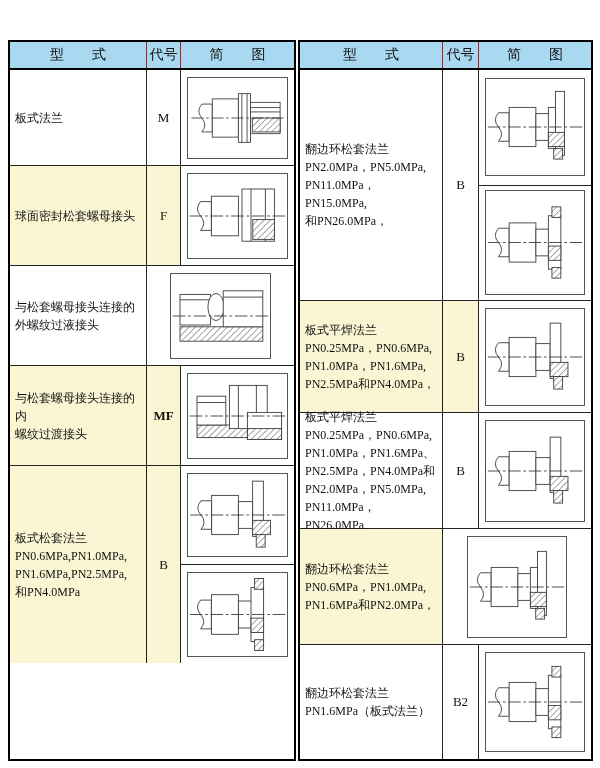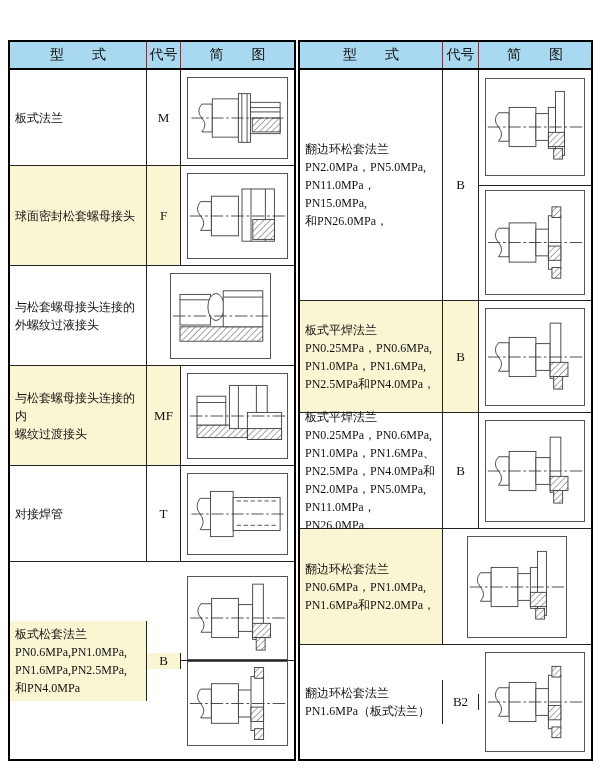--- a/index.html
+++ b/index.html
@@ -7,21 +7,21 @@
   .page{position:absolute;left:0;top:0;width:600px;height:768px;background:#fff;}
   .title{position:absolute;left:7px;top:7px;width:588px;font-size:13px;font-weight:bold;color:#111;
          font-family:"Liberation Sans",sans-serif;white-space:nowrap;}
   .tables{position:absolute;left:8px;top:40px;display:flex;gap:2px;}
   .tbl{border:2px solid #000;background:#fff;box-sizing:border-box;}
   .hdr{display:flex;background:var(--blue,#a9d9f1);border-bottom:2px solid #000;box-sizing:border-box;}
   .hdr .hc{display:flex;align-items:center;justify-content:center;box-sizing:border-box;
            font-family:"Liberation Serif",serif;font-size:14px;color:#111;}
   .hdr .hc.br{border-right:1px solid #b91c1c;}
   .row{display:flex;box-sizing:border-box;border-bottom:1px solid #222;background:#fff;}
-  .row.last{border-bottom:none;align-items:center;}
+  .row.last{border-bottom:none;}
   .cell{box-sizing:border-box;}
   .ct{display:flex;align-items:center;padding:4px 5px;border-right:1px solid #222;
       font-family:"Liberation Serif",serif;font-size:12px;line-height:1.5;color:#111;white-space:pre-line;}
   .cc{display:flex;align-items:center;justify-content:center;border-right:1px solid #222;
       font-family:"Liberation Serif",serif;font-size:13px;color:#111;}
   .cd{display:flex;flex-direction:column;flex:1;background:#fff;}
   .sub{flex:1;display:flex;align-items:center;justify-content:center;box-sizing:border-box;background:#fff;}
   .sub.split{border-bottom:1px solid #222;}
   .hl{background:var(--yellow,#faf5d2);}
   svg.fit{display:block;border:1px solid #555;background:#fff;}
@@ -111,21 +111,21 @@
                 <rect x="58" y="18" width="44" height="40" fill="white" stroke="#3c3c3c" stroke-width="1"></rect>
                 <line x1="58" y1="25" x2="102" y2="25" stroke="#3c3c3c" stroke-width="1"></line>
                 <line x1="2" y1="46" x2="108" y2="46" stroke="#3c3c3c" stroke-width="1" stroke-dasharray="14 3 3 3"></line>
               </svg>
             </div>
           </div>
         </div>
         <div class="row" style="height: 100px;">
           <div class="cell ct hl" style="width: 137px;">与松套螺母接头连接的内
 螺纹过渡接头</div>
-          <div class="cell cc hl" style="width: 34px;">MF</div>
+          <div class="cell cc hl" style="width: 34px; font-weight: bold;">MF</div>
           <div class="cell cd">
             <div class="sub" style="height: 100px;">
               <svg class="fit" width="99" height="84" viewBox="0 0 110 92" preserveAspectRatio="xMidYMid meet">
                 <defs>
                   <pattern id="h4" width="5" height="5" patternUnits="userSpaceOnUse" patternTransform="rotate(45)">
                     <rect width="5" height="5" fill="white"></rect>
                     <line x1="0" y1="0" x2="0" y2="5" stroke="#666" stroke-width="1.3"></line>
                   </pattern>
                 </defs>
                 <rect x="10" y="56" width="56" height="14" fill="url(#h4)" stroke="#3c3c3c" stroke-width="1"></rect>
@@ -134,44 +134,20 @@
                 <rect x="46" y="12" width="42" height="48" fill="white" stroke="#3c3c3c" stroke-width="1"></rect>
                 <line x1="56" y1="12" x2="56" y2="60" stroke="#3c3c3c" stroke-width="1"></line>
                 <line x1="76" y1="12" x2="76" y2="60" stroke="#3c3c3c" stroke-width="1"></line>
                 <rect x="66" y="42" width="38" height="30" fill="white" stroke="#3c3c3c" stroke-width="1"></rect>
                 <rect x="66" y="60" width="38" height="12" fill="url(#h4)" stroke="#3c3c3c" stroke-width="1"></rect>
                 <line x1="2" y1="46" x2="108" y2="46" stroke="#3c3c3c" stroke-width="1" stroke-dasharray="14 3 3 3"></line>
               </svg>
             </div>
           </div>
         </div>
-        <div class="row" style="height: 96px;">
-          <div class="cell ct" style="width: 137px;">对接焊管</div>
-          <div class="cell cc" style="width: 34px;">T</div>
-          <div class="cell cd">
-            <div class="sub" style="height: 96px;">
-              <svg class="fit" width="99" height="80" viewBox="0 0 110 92" preserveAspectRatio="xMidYMid meet">
-                <defs>
-                  <pattern id="h5" width="5" height="5" patternUnits="userSpaceOnUse" patternTransform="rotate(45)">
-                    <rect width="5" height="5" fill="white"></rect>
-                    <line x1="0" y1="0" x2="0" y2="5" stroke="#666" stroke-width="1.3"></line>
-                  </pattern>
-                </defs>
-                <path d="M12 28 q-7 9 0 18 q7 9 0 18" fill="none" stroke="#3c3c3c"></path>
-                <line x1="12" y1="28" x2="24" y2="28" stroke="#3c3c3c" stroke-width="1"></line>
-                <line x1="12" y1="64" x2="24" y2="64" stroke="#3c3c3c" stroke-width="1"></line>
-                <rect x="24" y="20" width="26" height="52" fill="white" stroke="#3c3c3c" stroke-width="1"></rect>
-                <rect x="50" y="27" width="54" height="38" fill="white" stroke="#3c3c3c" stroke-width="1"></rect>
-                <line x1="54" y1="31" x2="102" y2="31" stroke="#3c3c3c" stroke-width="1" stroke-dasharray="5 3"></line>
-                <line x1="54" y1="59" x2="102" y2="59" stroke="#3c3c3c" stroke-width="1" stroke-dasharray="5 3"></line>
-                <line x1="2" y1="46" x2="108" y2="46" stroke="#3c3c3c" stroke-width="1" stroke-dasharray="14 3 3 3"></line>
-              </svg>
-            </div>
-          </div>
-        </div>
         <div class="row last" style="height: 197px;">
           <div class="cell ct hl" style="width: 137px;">板式松套法兰
 PN0.6MPa,PN1.0MPa,
 PN1.6MPa,PN2.5MPa,
 和PN4.0MPa</div>
           <div class="cell cc hl" style="width: 34px;">B</div>
           <div class="cell cd">
             <div class="sub split" style="height: 98px;">
               <svg class="fit" width="99" height="82" viewBox="0 0 110 92" preserveAspectRatio="xMidYMid meet">
                 <defs>

